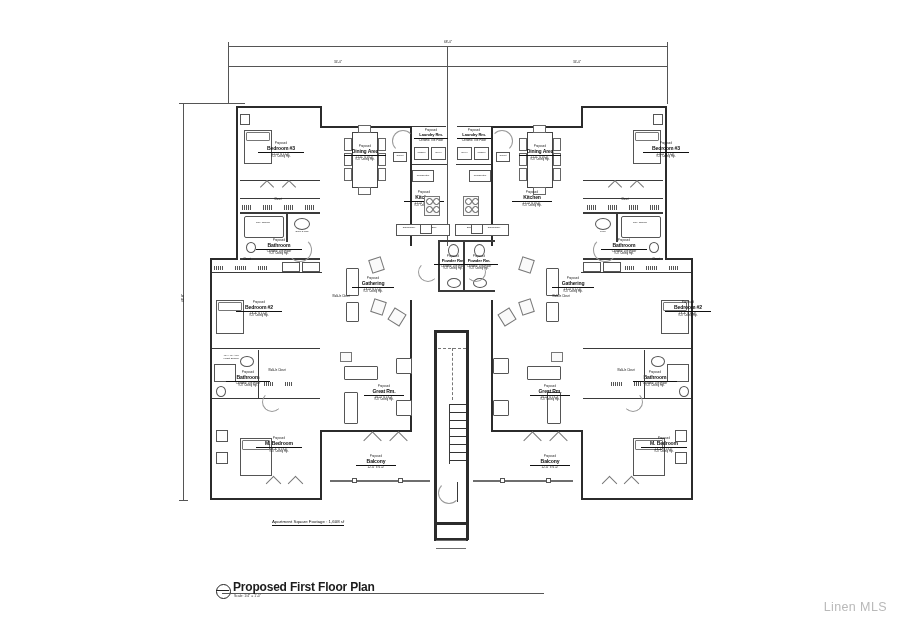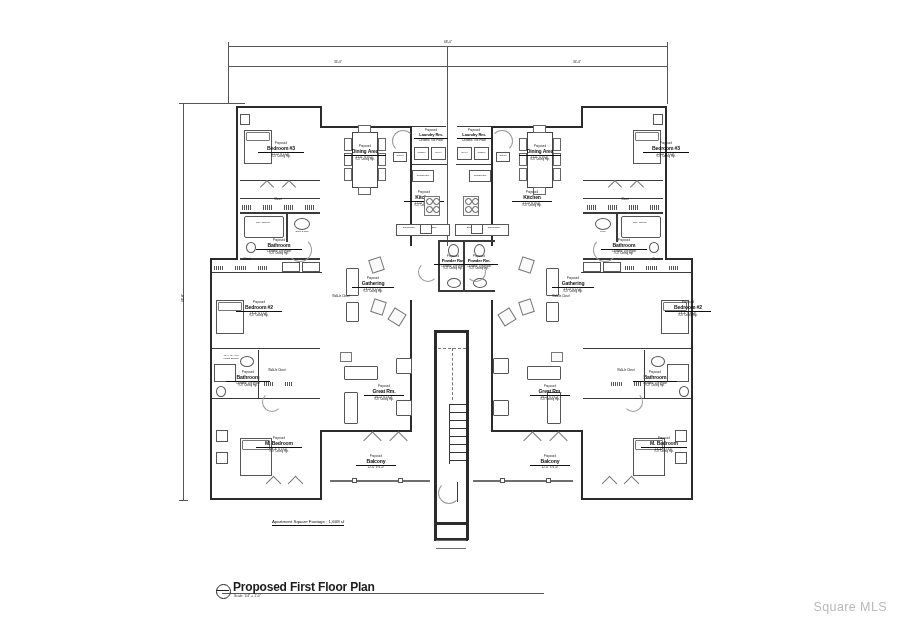--- a/index.html
+++ b/index.html
@@ -582,15 +582,15 @@
   <div id="sqft">Apartment Square Footage : 1,608 sf</div>
 
   <div id="title-wrap">
     <div class="t-circle"></div>
     <div class="t-circle-bar"></div>
     <div class="t-rule"></div>
     <div class="t-name">Proposed First Floor Plan</div>
     <div class="t-scale">Scale: 1/4" = 1'-0"</div>
   </div>
 
-  <div id="watermark">Square MLS</div>
+  <div id="watermark">Linen MLS</div>
 
 </div>
 
 </body></html>

